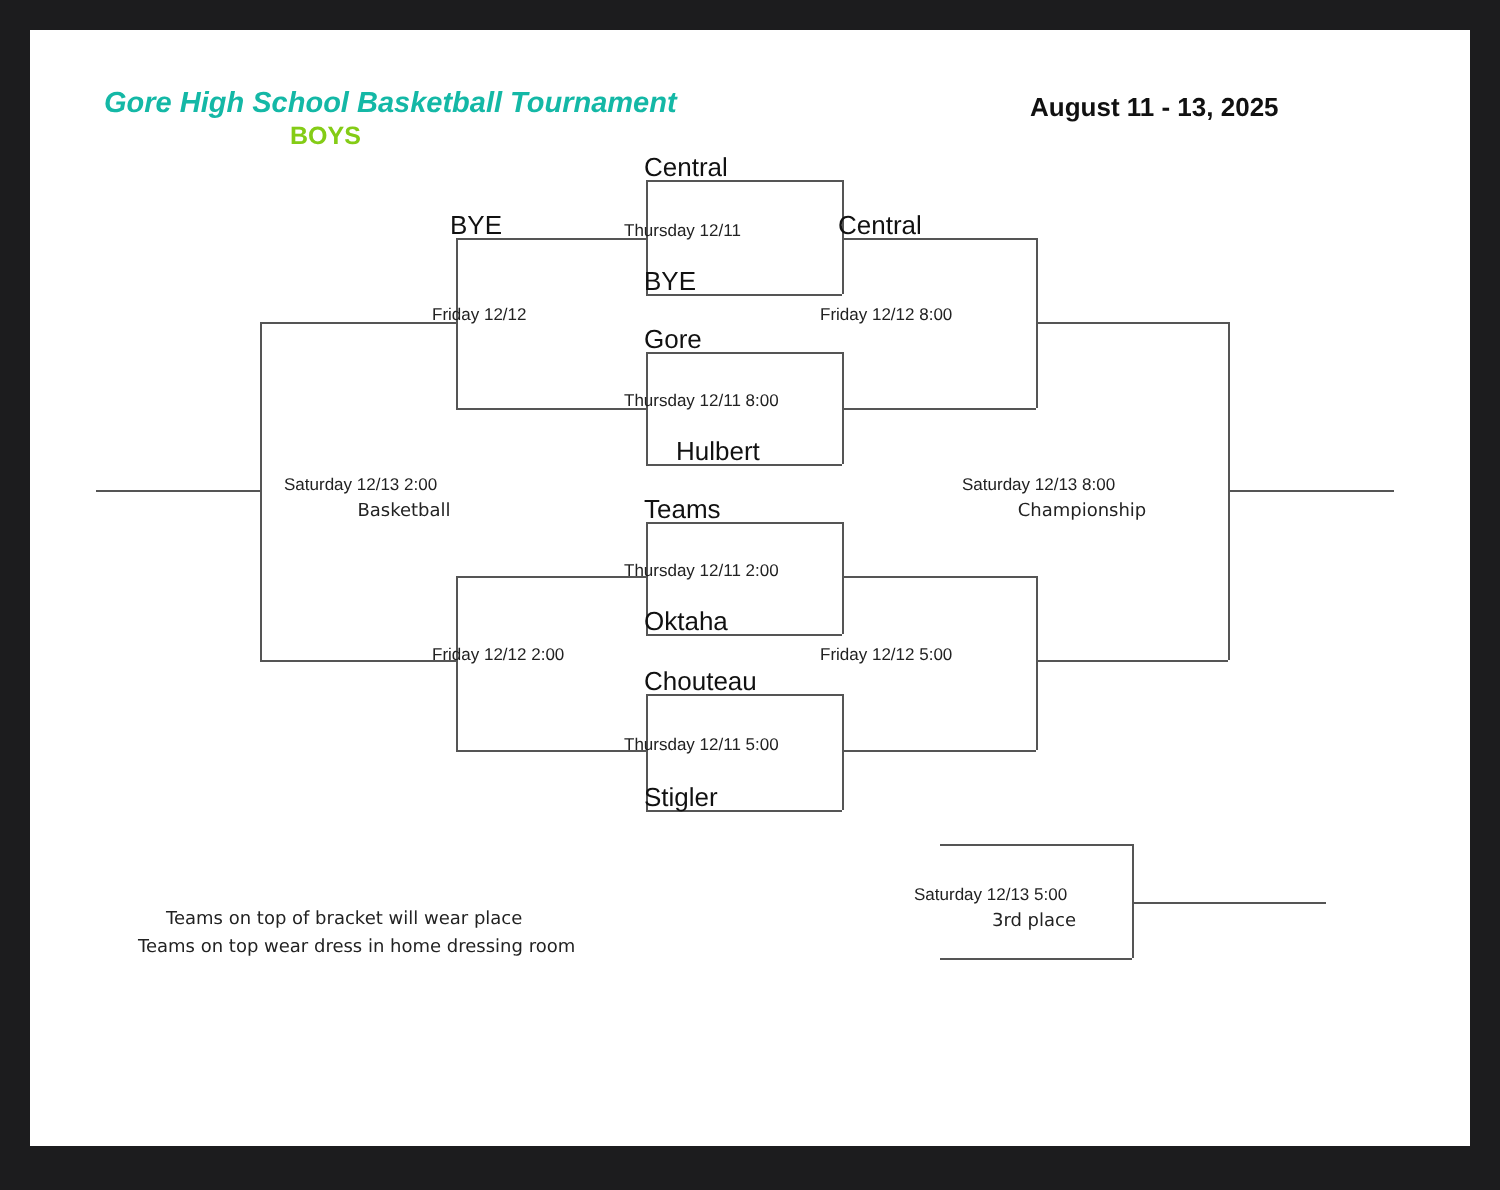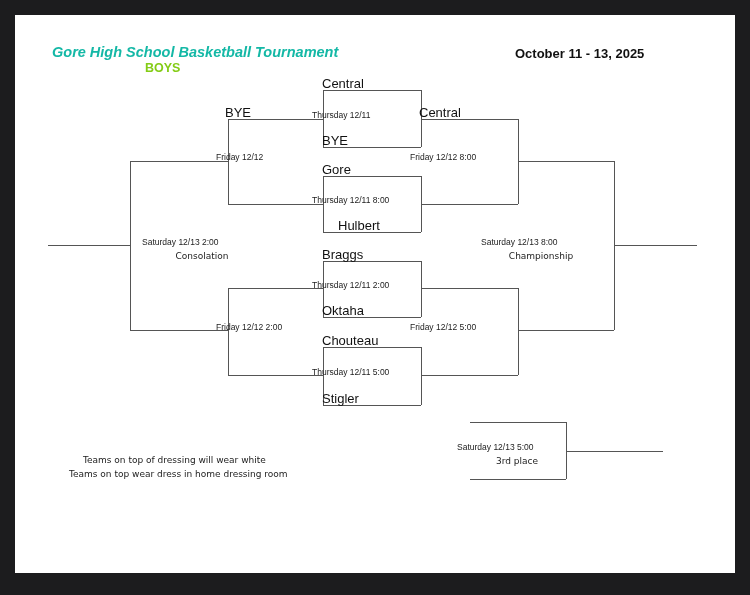--- a/index.html
+++ b/index.html
@@ -16,21 +16,21 @@
   .glabel { font-size:9px; color:#222; text-align:center; width:120px; white-space:nowrap; font-family:"DejaVu Sans", sans-serif; }
   .note { font-size:9px; color:#222; white-space:nowrap; font-family:"DejaVu Sans", sans-serif; }
 </style>
 </head>
 <body>
 
 <div class="page"></div>
 
 <div class="abs title">Gore High School Basketball Tournament</div>
 <div class="abs subtitle">BOYS</div>
-<div class="abs dates">October 11 - 13, 2025</div>
+<div class="abs dates">August 11 - 13, 2025</div>
 
 <div class="hl" style="left:323px;top:90px;width:98px;"></div>
 <div class="hl" style="left:323px;top:147px;width:98px;"></div>
 <div class="vl" style="left:323px;top:90px;height:57px;"></div>
 <div class="vl" style="left:421px;top:90px;height:57px;"></div>
 <div class="abs team" style="left:322px;top:76px;">Central</div>
 <div class="abs gtime" style="left:312px;top:110px;">Thursday 12/11</div>
 <div class="abs team" style="left:322px;top:133px;">BYE</div>
 
 <div class="hl" style="left:323px;top:176px;width:98px;"></div>
@@ -38,21 +38,21 @@
 <div class="vl" style="left:323px;top:176px;height:56px;"></div>
 <div class="vl" style="left:421px;top:176px;height:56px;"></div>
 <div class="abs team" style="left:322px;top:162px;">Gore</div>
 <div class="abs gtime" style="left:312px;top:195px;">Thursday 12/11 8:00</div>
 <div class="abs team" style="left:338px;top:218px;">Hulbert</div>
 
 <div class="hl" style="left:323px;top:261px;width:98px;"></div>
 <div class="hl" style="left:323px;top:317px;width:98px;"></div>
 <div class="vl" style="left:323px;top:261px;height:56px;"></div>
 <div class="vl" style="left:421px;top:261px;height:56px;"></div>
-<div class="abs team" style="left:322px;top:247px;">Braggs</div>
+<div class="abs team" style="left:322px;top:247px;">Teams</div>
 <div class="abs gtime" style="left:312px;top:280px;">Thursday 12/11 2:00</div>
 <div class="abs team" style="left:322px;top:303px;">Oktaha</div>
 
 <div class="hl" style="left:323px;top:347px;width:98px;"></div>
 <div class="hl" style="left:323px;top:405px;width:98px;"></div>
 <div class="vl" style="left:323px;top:347px;height:58px;"></div>
 <div class="vl" style="left:421px;top:347px;height:58px;"></div>
 <div class="abs team" style="left:322px;top:333px;">Chouteau</div>
 <div class="abs gtime" style="left:312px;top:367px;">Thursday 12/11 5:00</div>
 <div class="abs team" style="left:322px;top:391px;">Stigler</div>
@@ -77,30 +77,30 @@
 <div class="hl" style="left:421px;top:288px;width:97px;"></div>
 <div class="hl" style="left:421px;top:375px;width:97px;"></div>
 <div class="vl" style="left:518px;top:288px;height:87px;"></div>
 <div class="abs gtime" style="left:410px;top:322px;">Friday 12/12 5:00</div>
 
 <div class="hl" style="left:130px;top:161px;width:98px;"></div>
 <div class="hl" style="left:130px;top:330px;width:98px;"></div>
 <div class="vl" style="left:130px;top:161px;height:169px;"></div>
 <div class="hl" style="left:48px;top:245px;width:82px;"></div>
 <div class="abs gtime" style="left:142px;top:237px;">Saturday 12/13 2:00</div>
-<div class="abs glabel" style="left:142px;top:251px;">Consolation</div>
+<div class="abs glabel" style="left:142px;top:251px;">Basketball</div>
 
 <div class="hl" style="left:518px;top:161px;width:96px;"></div>
 <div class="hl" style="left:518px;top:330px;width:96px;"></div>
 <div class="vl" style="left:614px;top:161px;height:169px;"></div>
 <div class="hl" style="left:614px;top:245px;width:83px;"></div>
 <div class="abs gtime" style="left:481px;top:237px;">Saturday 12/13 8:00</div>
 <div class="abs glabel" style="left:481px;top:251px;">Championship</div>
 
 <div class="hl" style="left:470px;top:422px;width:96px;"></div>
 <div class="hl" style="left:470px;top:479px;width:96px;"></div>
 <div class="vl" style="left:566px;top:422px;height:57px;"></div>
 <div class="hl" style="left:566px;top:451px;width:97px;"></div>
 <div class="abs gtime" style="left:457px;top:442px;">Saturday 12/13 5:00</div>
 <div class="abs glabel" style="left:457px;top:456px;">3rd place</div>
 
-<div class="abs note" style="left:83px;top:455px;">Teams on top of dressing will wear white</div>
+<div class="abs note" style="left:83px;top:455px;">Teams on top of bracket will wear place</div>
 <div class="abs note" style="left:69px;top:469px;">Teams on top wear dress in home dressing room</div>
 
 </body></html>

